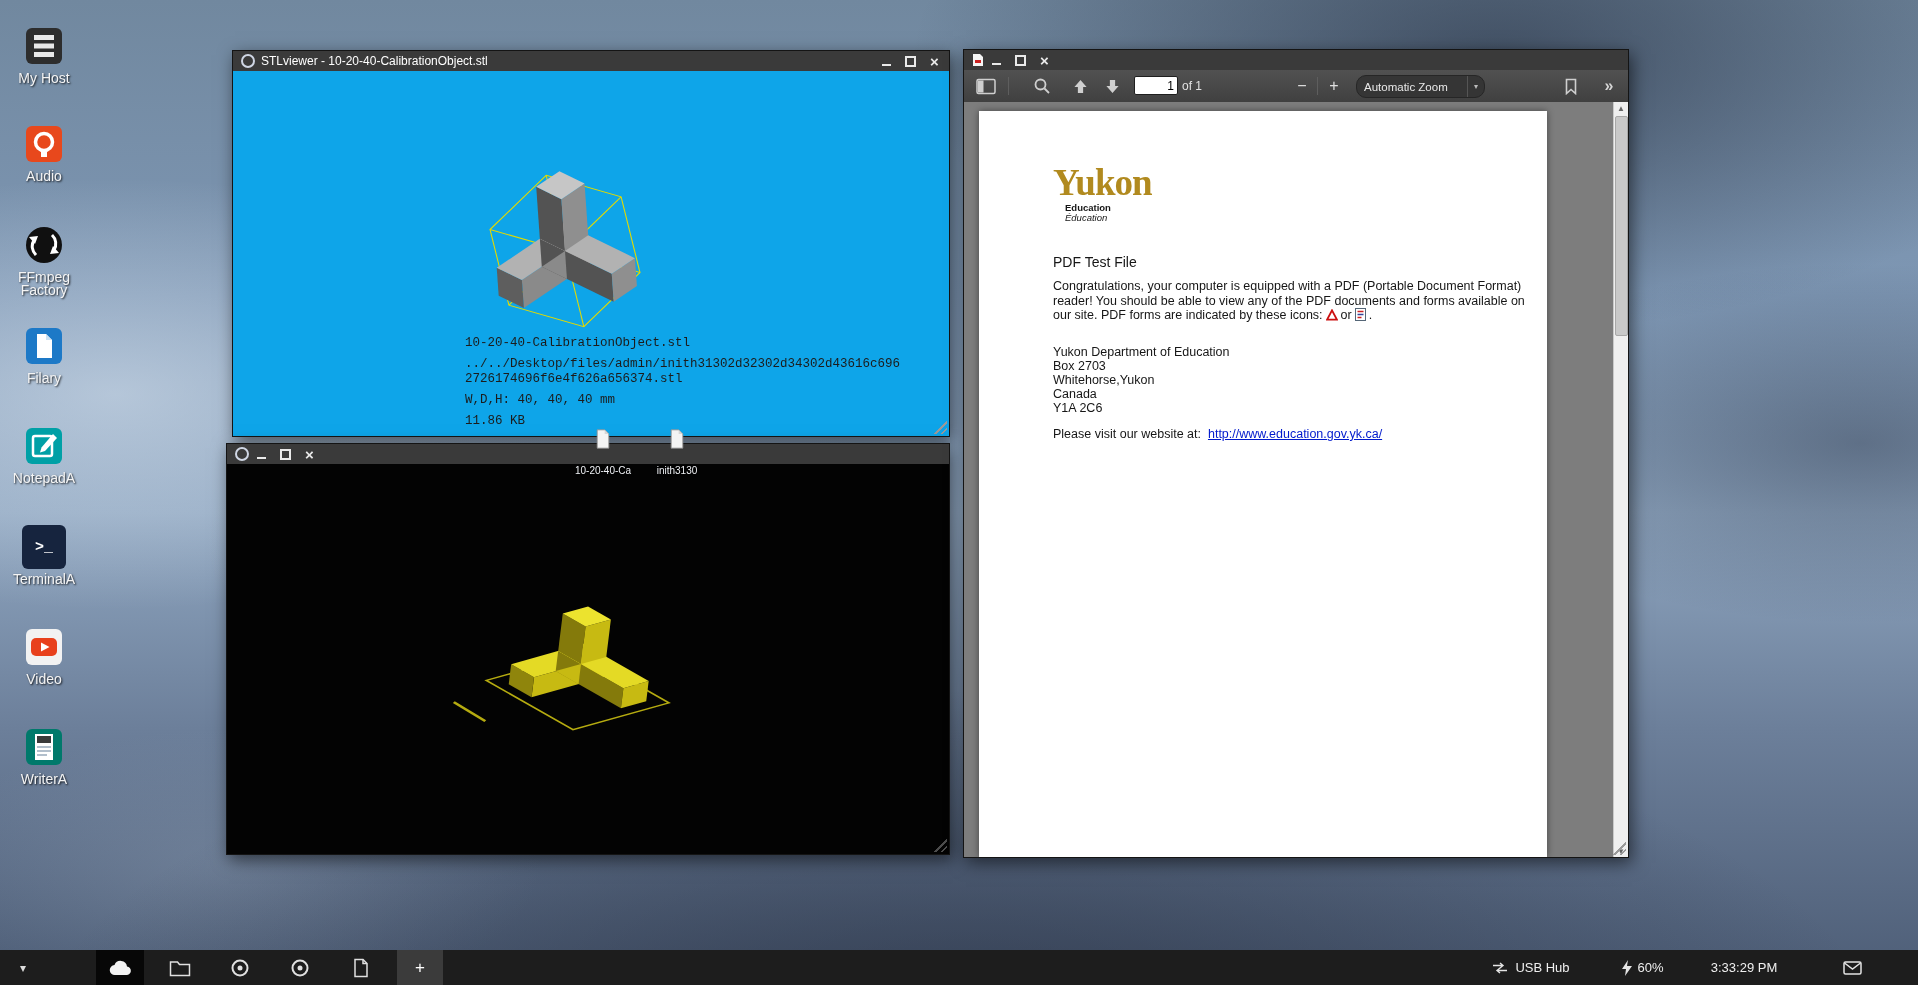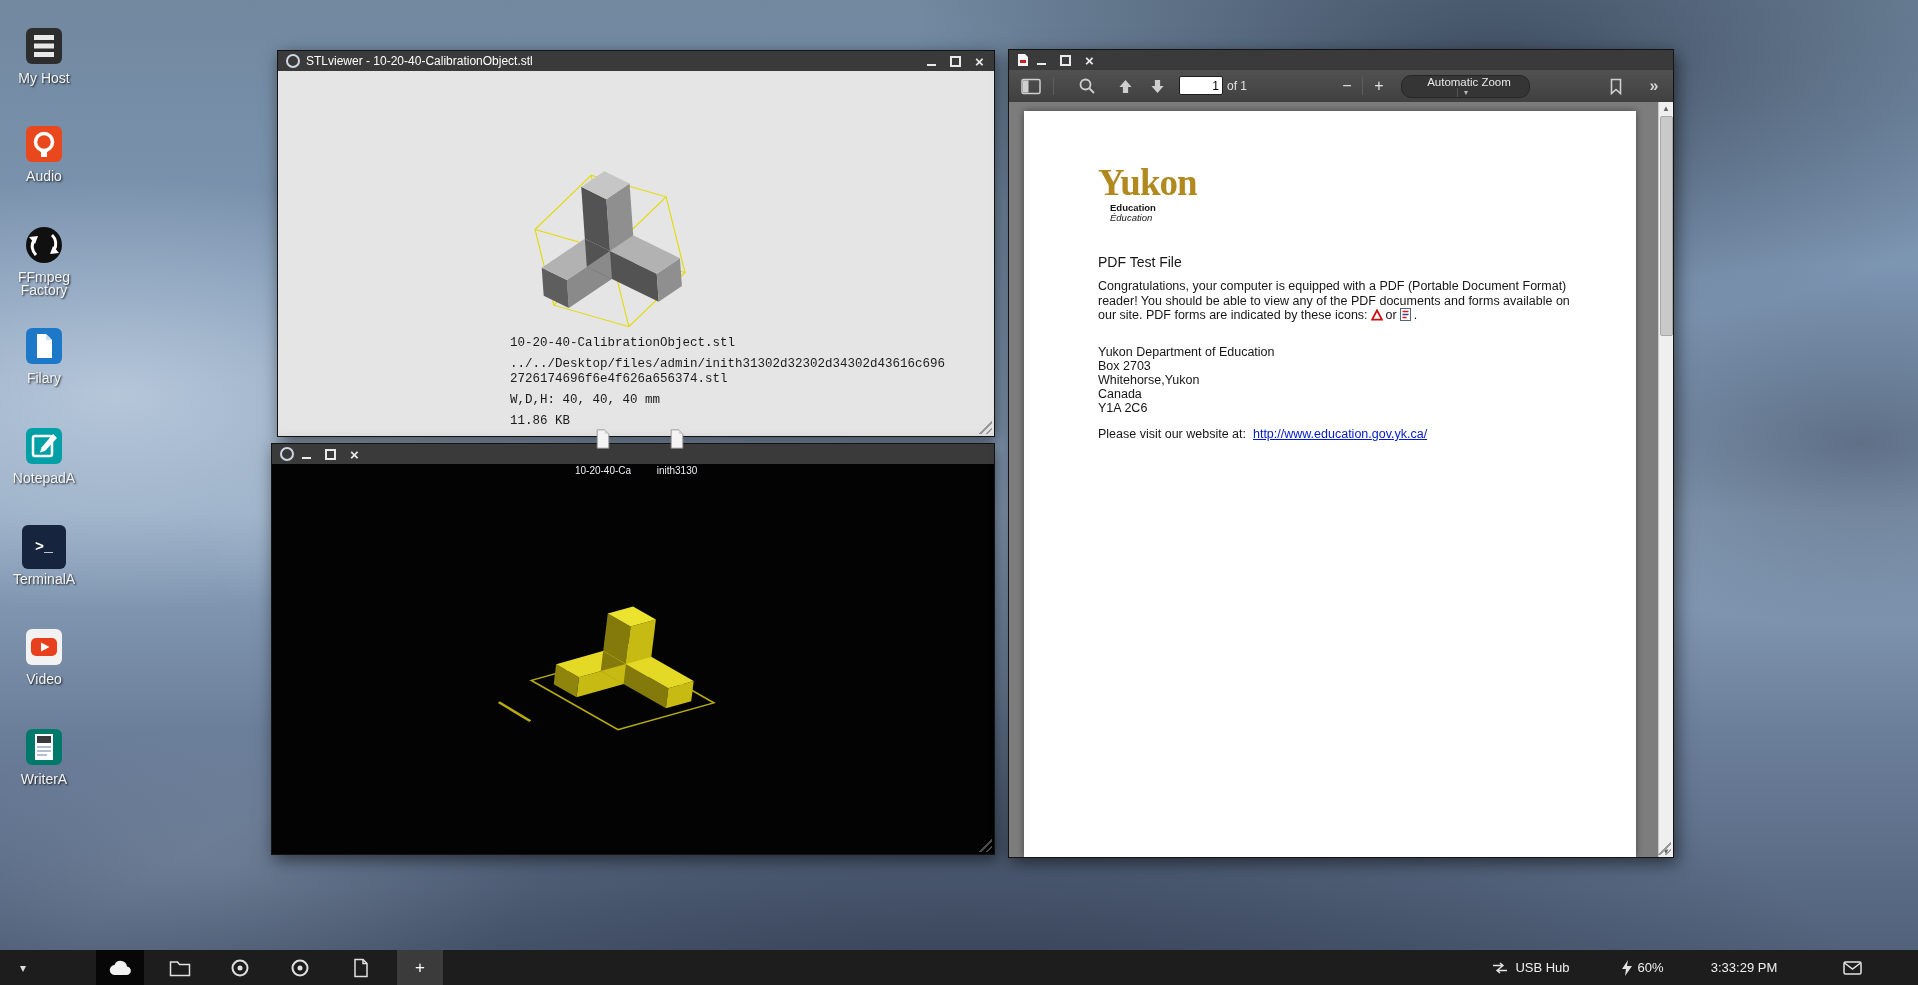--- a/index.html
+++ b/index.html
@@ -17,37 +17,37 @@
       linear-gradient(180deg,#71889f 0%,#7e97b4 30%,#8fa6c0 52%,#6c7f9a 74%,#4d5d76 100%);
   }
   
   .desk-icon{position:absolute;left:6px;width:76px;text-align:center;cursor:pointer;}
   .di-box{width:44px;height:44px;margin:0 auto 4px;display:flex;align-items:center;justify-content:center;}
   .di-label{color:#f4f4f4;font-size:14px;line-height:13px;text-shadow:1px 1px 2px rgba(0,0,0,.85);}
   .term-box{width:44px;height:44px;margin:0 auto 4px;background:#16243e;border-radius:6px;
             color:#fff;font-family:"Liberation Mono",monospace;font-weight:bold;font-size:15px;
             display:flex;align-items:center;justify-content:center;}
   
-  .window{position:absolute;border:1px solid #141414;box-shadow:3px 5px 16px rgba(0,0,0,.55);background:#fff;margin-left:45px;}
+  .window{position:absolute;border:1px solid #141414;box-shadow:3px 5px 16px rgba(0,0,0,.55);background:#fff;}
   .titlebar{height:20px;background:#3a3a3a;display:flex;align-items:center;gap:6px;
             padding:0 8px;color:#fff;font-size:12px;white-space:nowrap;cursor:default;}
   .tb-title{flex:1;overflow:hidden;text-overflow:ellipsis;}
   .ring{width:10px;height:10px;border:2px solid #cfd6e4;border-radius:50%;flex:0 0 auto;}
   .win-controls{display:flex;align-items:center;gap:11px;}
   .wc{width:13px;height:13px;display:inline-flex;align-items:center;justify-content:center;
       color:#eaeaea;cursor:pointer;}
   .wc-min::after{content:"";width:9px;border-top:2px solid #eaeaea;margin-top:7px;}
   .wc-max::after{content:"";width:7px;height:7px;border:2px solid #eaeaea;}
   .wc-close{font-size:15px;font-weight:bold;line-height:1;}
   .grip{position:absolute;right:2px;bottom:2px;width:15px;height:15px;cursor:nwse-resize;
         background:repeating-linear-gradient(135deg,transparent 0 3px,#9a9a9a 3px 4.5px);
         clip-path:polygon(100% 0,100% 100%,0 100%);}
   
   .stl-window{left:232px;top:50px;width:716px;height:385px;z-index:10;}
-  .stl-content{position:relative;width:100%;height:365px;background:#e5e5e5;overflow:hidden;}
+  .stl-content{position:relative;width:100%;height:365px;background:#0ea5e9;overflow:hidden;}
   .stl-svg{position:absolute;left:160px;top:8px;}
   .mono-text{position:absolute;font-family:"Liberation Mono","DejaVu Sans Mono",monospace;
              font-size:12.5px;line-height:15px;color:#1c1c1c;}
   .stl-text{left:232px;top:265px;}
   .mt-gap{margin-top:6px;}
   .mt-gap2{margin-top:13px;}
   
   .gcode-window{left:226px;top:443px;width:722px;height:410px;z-index:11;}
   .gcode-content{position:relative;width:100%;height:390px;background:#030303;overflow:hidden;}
   .gcode-svg{position:absolute;left:194px;top:30px;}
@@ -63,27 +63,27 @@
   .ptb{position:absolute;top:0;height:32px;display:flex;align-items:center;justify-content:center;cursor:pointer;}
   .tb-sep{position:absolute;top:7px;width:1px;height:18px;background:#5e5e5e;}
   .pdf-page-input{position:absolute;left:170px;top:6px;width:36px;height:17px;background:#fff;
                   border:1px solid #1f1f1f;border-radius:2px;font-size:12px;text-align:right;
                   padding:0 3px;font-family:"Liberation Sans",sans-serif;}
   .of-label{position:absolute;left:218px;top:0;height:32px;display:flex;align-items:center;
             font-size:12px;color:#e2e2e2;}
   .zoom-btn{font-size:16px;color:#e0e0e0;width:24px;}
   .zoom-select{position:absolute;left:392px;top:5px;width:127px;height:21px;background:#353535;
                border:1px solid #262626;border-radius:10px;display:flex;align-items:center;
-               font-size:11.5px;color:#e8e8e8;cursor:pointer;flex-direction:column;}
+               font-size:11.5px;color:#e8e8e8;cursor:pointer;}
   .zs-label{flex:1;padding-left:7px;white-space:nowrap;}
   .zs-caret{width:16px;height:100%;border-left:1px solid #555;display:flex;align-items:center;
             justify-content:center;font-size:8px;color:#bbb;}
   .chevrons{font-size:16px;font-weight:bold;color:#d5d5d5;}
   .pdf-content{position:absolute;left:0;right:0;top:52px;bottom:0;background:#7d7d7d;overflow:hidden;}
-  .pdf-page{position:absolute;left:15px;top:9px;width:612px;height:746px;background:#fff;
+  .pdf-page{position:absolute;left:15px;top:9px;width:568px;height:746px;background:#fff;
             box-shadow:0 0 7px rgba(0,0,0,.45);}
   .pdf-scrollbar{position:absolute;right:0;top:0;width:14px;height:100%;background:#efefef;
                  border-left:1px solid #c9c9c9;}
   .sb-arrow{position:absolute;left:0;width:14px;height:12px;display:flex;align-items:center;
             justify-content:center;font-size:8px;color:#666;cursor:pointer;}
   .sb-thumb{position:absolute;left:1px;top:14px;width:11px;height:218px;background:#c9c9c9;
             border:1px solid #a8a8a8;border-radius:2px;cursor:grab;}
   
   .doc-el{position:absolute;color:#161616;}
   .yukon-logo{left:74px;top:55px;font-family:"Liberation Serif",serif;font-weight:bold;

